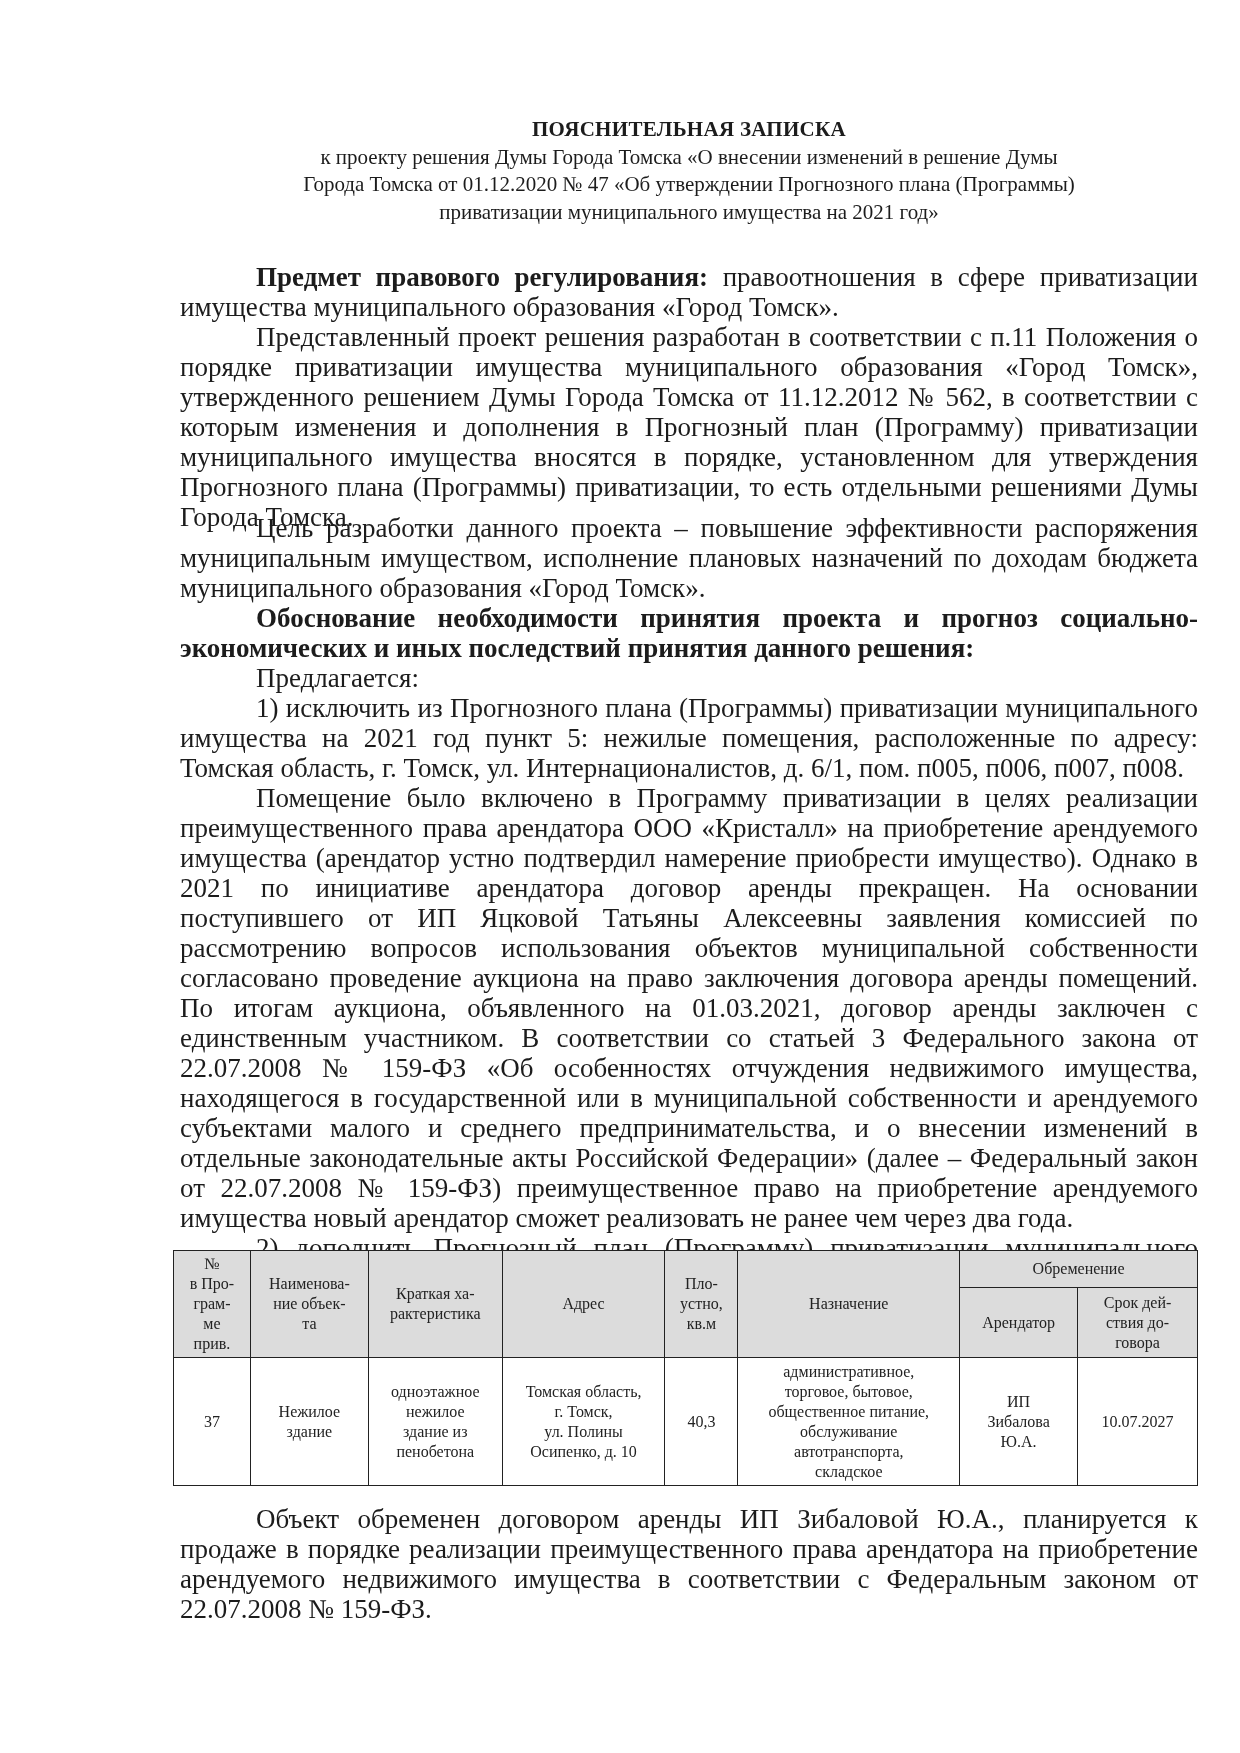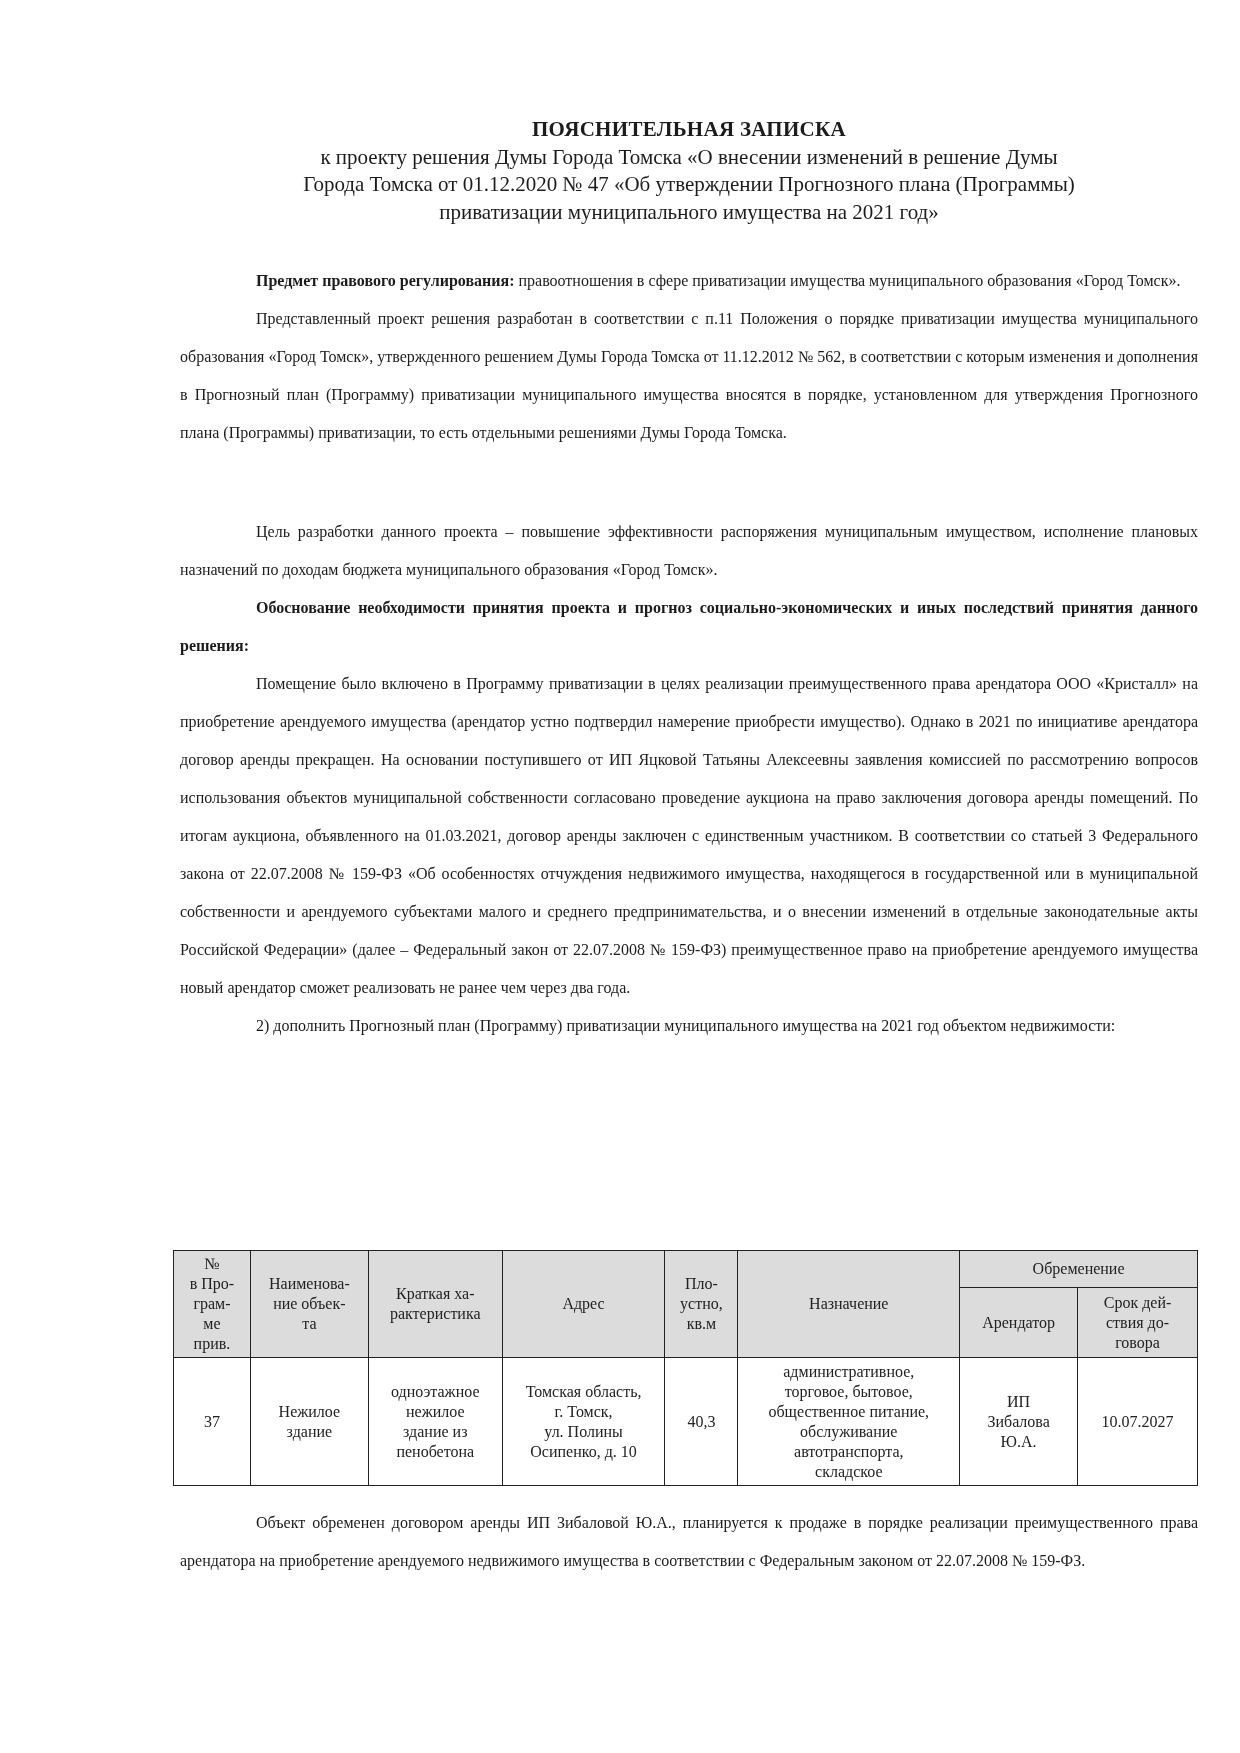--- a/index.html
+++ b/index.html
@@ -4,21 +4,21 @@
 <style>
   html, body { margin: 0; padding: 0; background: #ffffff; }
   body {
     width: 1240px; height: 1753px; position: relative; overflow: hidden;
     font-family: "Liberation Serif", "DejaVu Serif", serif;
     color: #1c1c1c;
   }
   .page { position: absolute; left: 0; top: 0; width: 1240px; height: 1753px; }
   .text-block {
     position: absolute; left: 180px; width: 1018px;
-    font-size: 16px; line-height: 38px; text-align: justify;
+    font-size: 27px; line-height: 30px; text-align: justify;
   }
   .title-block {
     position: absolute; left: 180px; width: 1018px; top: 116px;
     text-align: center; font-size: 21px; line-height: 27.5px;
   }
   .title-main { font-weight: bold; letter-spacing: 0.3px; }
   p { margin: 0; }
   .indent { text-indent: 76px; }
   b { font-weight: bold; }
 
@@ -47,20 +47,22 @@
   </div>
 
   <div class="text-block" style="top:262px;">
     <p class="indent"><b>Предмет правового регулирования:</b><span> правоотношения в сфере приватизации имущества муниципального образования «Город Томск».</span></p>
     <p class="indent">Представленный проект решения разработан в соответствии с п.11 Положения о порядке приватизации имущества муниципального образования «Город Томск», утвержденного решением Думы Города Томска от 11.12.2012 № 562, в соответствии с которым изменения и дополнения в Прогнозный план (Программу) приватизации муниципального имущества вносятся в порядке, установленном для утверждения Прогнозного плана (Программы) приватизации, то есть отдельными решениями Думы Города Томска.</p>
   </div>
 
   <div class="text-block" style="top:513px;">
     <p class="indent">Цель разработки данного проекта – повышение эффективности распоряжения муниципальным имуществом, исполнение плановых назначений по доходам  бюджета муниципального образования «Город Томск».</p>
     <p class="indent"><b>Обоснование необходимости принятия проекта и прогноз социально-экономических и иных последствий принятия данного решения:</b></p>
+    <p class="indent">Предлагается:</p>
+    <p class="indent">1) исключить из Прогнозного плана (Программы) приватизации муниципального имущества на 2021 год пункт 5: нежилые помещения, расположенные по адресу: Томская область, г. Томск, ул. Интернационалистов, д. 6/1, пом. п005, п006, п007, п008.</p>
     <p class="indent">Помещение было включено в Программу приватизации в целях реализации преимущественного права арендатора ООО «Кристалл» на приобретение арендуемого имущества (арендатор устно подтвердил намерение приобрести имущество). Однако в 2021 по инициативе арендатора договор аренды прекращен. На основании поступившего от ИП Яцковой Татьяны Алексеевны заявления комиссией по рассмотрению вопросов использования объектов муниципальной собственности согласовано проведение аукциона на право заключения договора аренды помещений. По итогам аукциона, объявленного на 01.03.2021, договор аренды заключен с единственным участником. В соответствии со статьей 3 Федерального закона от 22.07.2008 № 159-ФЗ «Об особенностях отчуждения недвижимого имущества, находящегося в государственной или в муниципальной собственности и арендуемого субъектами малого и среднего предпринимательства, и о внесении изменений в отдельные законодательные акты Российской Федерации» (далее – Федеральный закон от 22.07.2008 № 159-ФЗ) преимущественное право на приобретение арендуемого имущества новый арендатор сможет реализовать не ранее чем через два года.</p>
     <p class="indent">2) дополнить Прогнозный план (Программу) приватизации муниципального имущества на 2021 год объектом недвижимости:</p>
   </div>
 
   <table class="doc-table">
     <colgroup>
       <col style="width:77px">
         <col style="width:118px">
         <col style="width:134px">
         <col style="width:163px">

